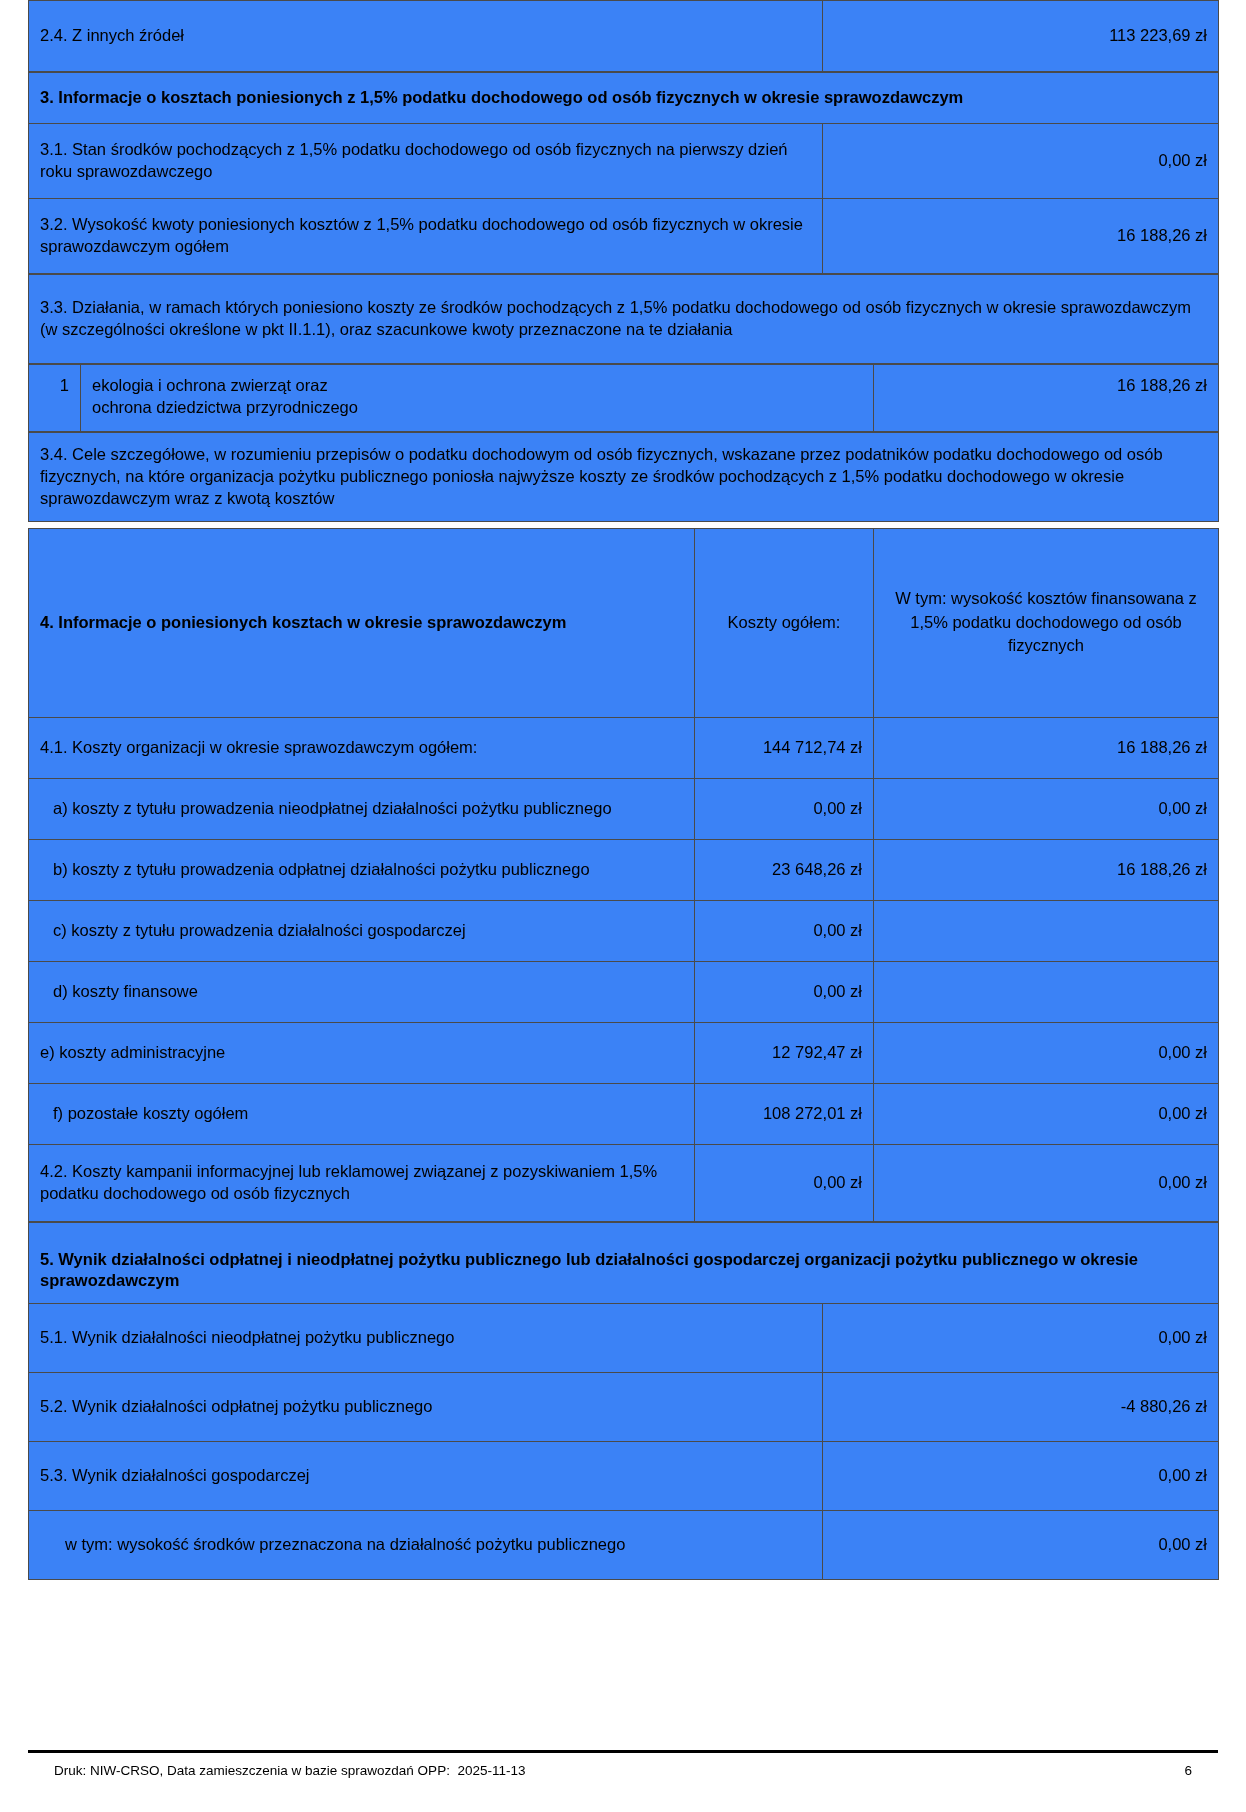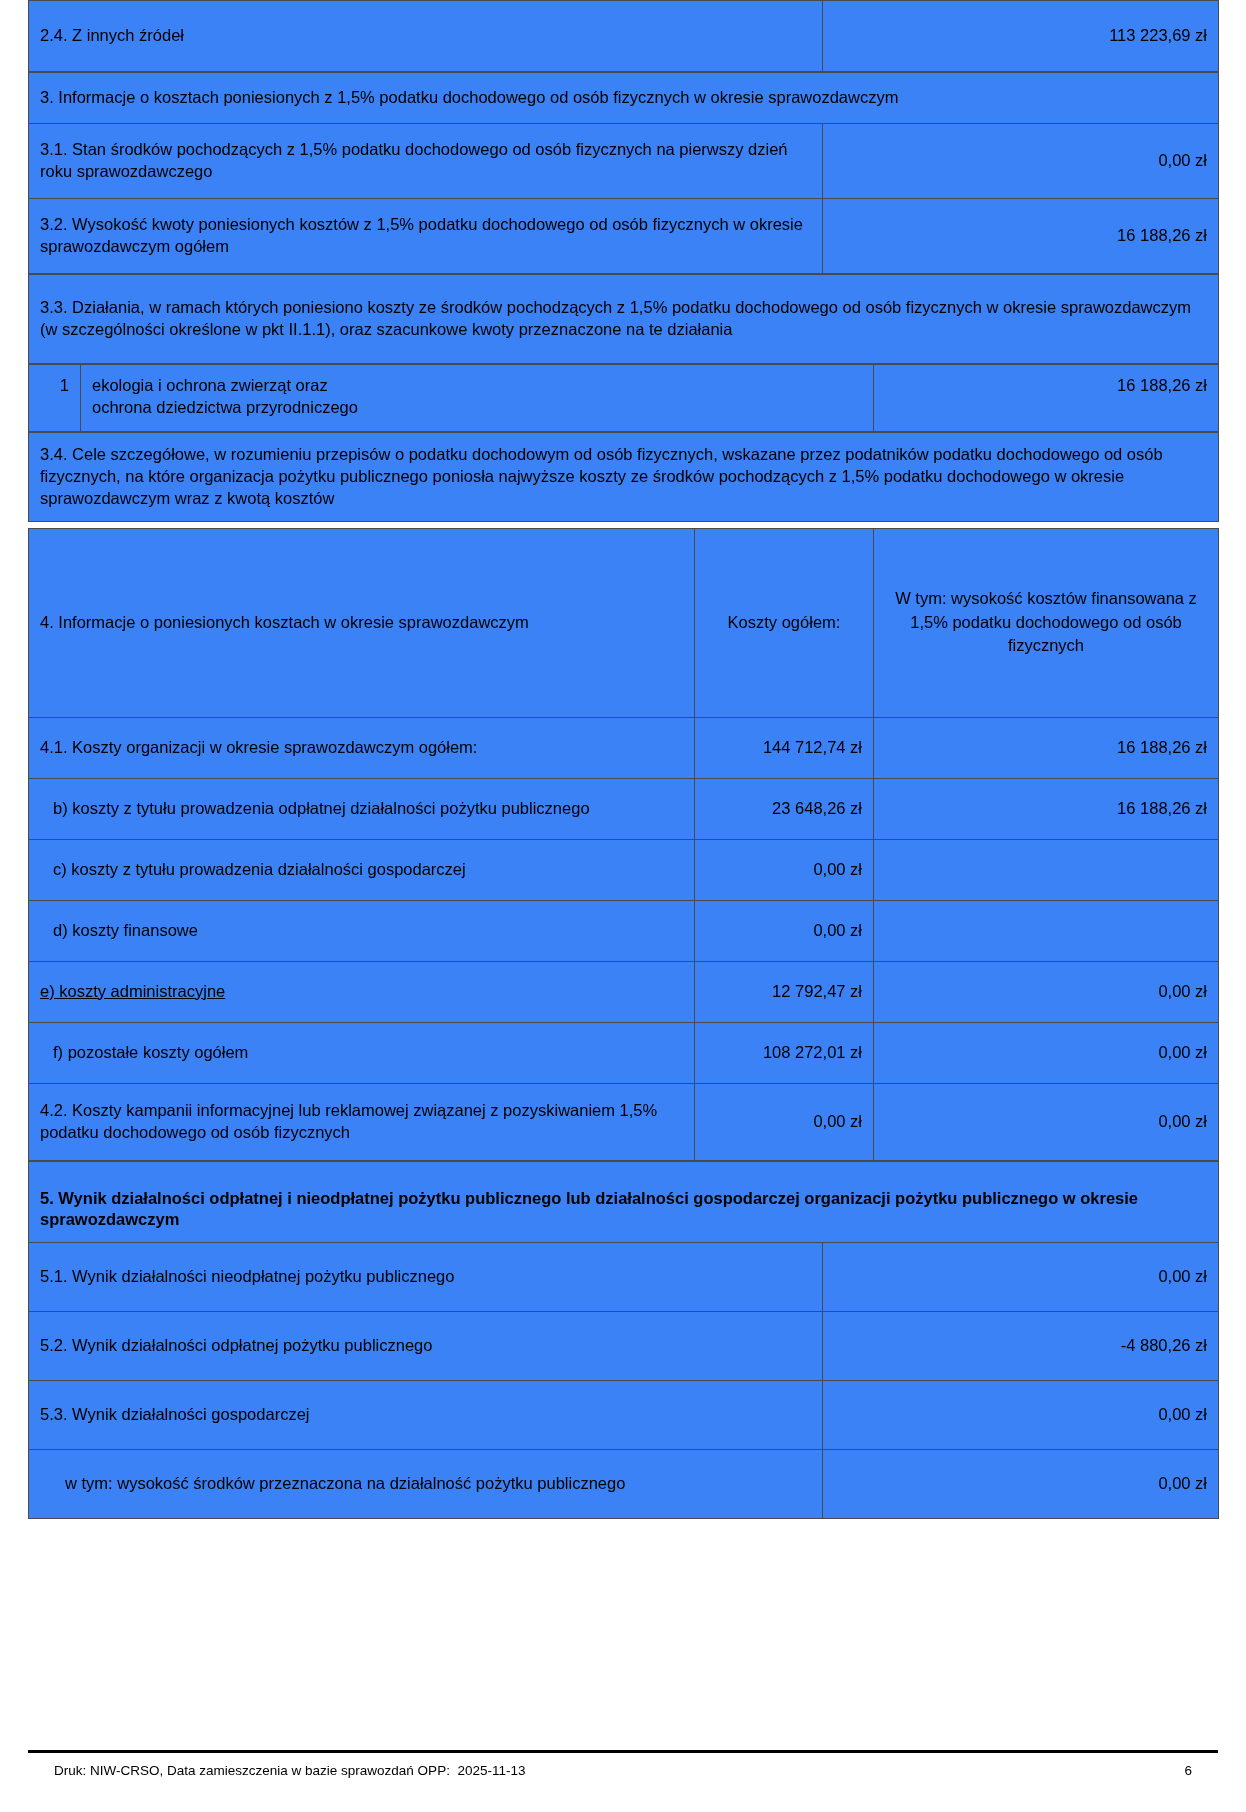--- a/index.html
+++ b/index.html
@@ -36,21 +36,21 @@
     line-height: 1.33;
     vertical-align: middle;
     background: #3b82f6;
     word-wrap: break-word;
   }
   td.white {
     background: #ffffff;
   }
   td.dark {
     background: #8a8a8a;
-    font-weight: normal;
+    font-weight: bold;
   }
   td.dark-normal {
     background: #8a8a8a;
     font-weight: normal;
   }
   td.greyfill {
     background: #d9d9d9;
   }
   td.amount {
     text-align: right;
@@ -192,41 +192,46 @@
         <td class="dark-normal hdr-center">Koszty ogółem:</td>
         <td class="dark-normal hdr-center" style="line-height:1.45;">W tym: wysokość kosztów finansowana z 1,5% podatku dochodowego od osób fizycznych</td>
       </tr>
 
       <tr>
         <td style="height:42px">4.1. Koszty organizacji w okresie sprawozdawczym ogółem:</td>
         <td class="amount">144 712,74 zł</td>
         <td class="amount">16 188,26 zł</td>
       </tr>
 
+      <tr>
+        <td style="height:42px;padding-left:24px;">a) koszty z tytułu prowadzenia nieodpłatnej działalności pożytku publicznego</td>
+        <td class="amount">0,00 zł</td>
+        <td class="amount">0,00 zł</td>
+      </tr>
 
       <tr>
         <td style="height:42px;padding-left:24px;">b) koszty z tytułu prowadzenia odpłatnej działalności pożytku publicznego</td>
         <td class="amount">23 648,26 zł</td>
         <td class="amount">16 188,26 zł</td>
       </tr>
 
       <tr>
         <td style="height:42px;padding-left:24px;">c) koszty z tytułu prowadzenia działalności gospodarczej</td>
         <td class="amount">0,00 zł</td>
         <td class="greyfill"></td>
       </tr>
 
       <tr>
         <td style="height:42px;padding-left:24px;">d) koszty finansowe</td>
         <td class="amount">0,00 zł</td>
         <td class="greyfill"></td>
       </tr>
 
       <tr>
-        <td style="height:42px;text-decoration:underline;">e) koszty administracyjne</td>
+        <td style="height:42px;">e) koszty administracyjne</td>
         <td class="amount">12 792,47 zł</td>
         <td class="amount">0,00 zł</td>
       </tr>
 
       <tr>
         <td style="height:42px;padding-left:24px;">f) pozostałe koszty ogółem</td>
         <td class="amount">108 272,01 zł</td>
         <td class="amount">0,00 zł</td>
       </tr>
 

